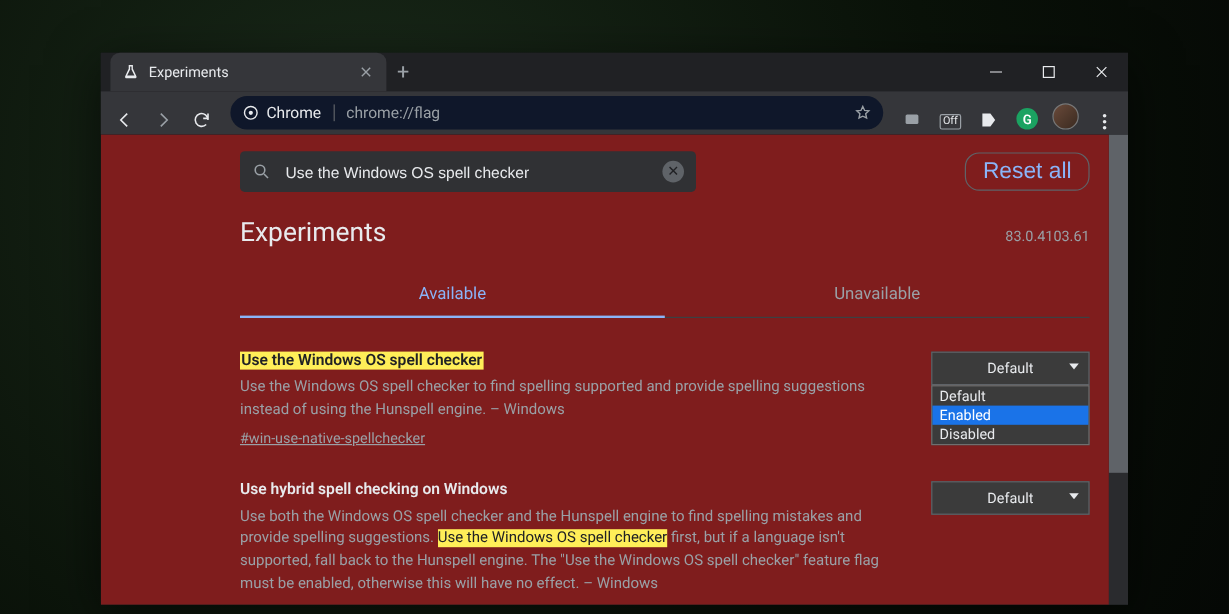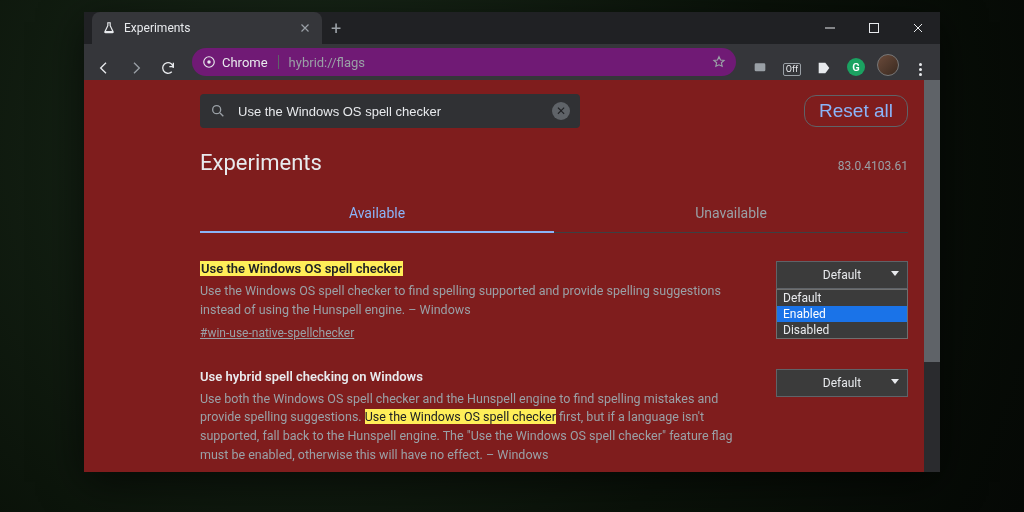--- a/index.html
+++ b/index.html
@@ -1,33 +1,33 @@
 <!DOCTYPE html>
 <html><head>
 <meta charset="utf-8">
 <style>
   html,body{margin:0;padding:0;width:1024px;height:512px;overflow:hidden;background:#0a1209;font-family:"Segoe UI",Roboto,Arial,sans-serif}
   .desk{width:1024px;height:512px;position:relative;background:radial-gradient(circle at 30% 30%,#1a2a1a 0%,#0a1209 60%,#050805 100%)}
-  .win{position:absolute;left:84px;top:12px;width:856px;height:460px;background:#202124;display:flex;flex-direction:column;box-shadow:0 10px 40px rgba(0,0,0,.6)}
+  .win{position:absolute;left:84px;top:44px;width:856px;height:460px;background:#202124;display:flex;flex-direction:column;box-shadow:0 10px 40px rgba(0,0,0,.6)}
   
   .tabbar{height:32px;background:#202124;display:flex;align-items:stretch;position:relative}
   .tab{display:flex;align-items:center;background:#35363a;width:210px;padding:0 10px;border-radius:8px 8px 0 0;gap:8px;color:#e8eaed;font-size:12px;margin-left:8px}
   .tab .fav{width:14px;height:14px;color:#e8eaed;flex:none}
   .tab .title{flex:1;white-space:nowrap;overflow:hidden;text-overflow:ellipsis}
   .tab .x{width:14px;height:14px;color:#9aa0a6;flex:none}
   .newtab{width:28px;display:flex;align-items:center;justify-content:center;color:#9aa0a6;font-size:18px}
   .captions{position:absolute;right:0;top:0;height:32px;display:flex}
   .capt{width:44px;display:flex;align-items:center;justify-content:center;color:#e8eaed}
   .capt svg{width:12px;height:12px}
   
   .toolbar{height:36px;background:#35363a;display:flex;align-items:center;padding:0 6px;gap:4px}
   .tbtn{width:28px;height:28px;display:flex;align-items:flex-end;justify-content:center;color:#9aa0a6;border-radius:50%}
   .tbtn.active{color:#e8eaed}
   .tbtn svg{width:16px;height:16px}
-  .omnibox{flex:1;height:28px;background:#701a75;border-radius:14px;display:flex;align-items:center;padding:0 10px;color:#9aa0a6;font-size:13px;gap:10px;margin:0 6px}
+  .omnibox{flex:1;height:28px;background:#0f172a;border-radius:14px;display:flex;align-items:center;padding:0 10px;color:#9aa0a6;font-size:13px;gap:10px;margin:0 6px}
   .omnibox .chip{display:flex;align-items:center;gap:6px;color:#e8eaed}
   .omnibox .chip svg{width:14px;height:14px}
   .omnibox .sep{width:1px;height:14px;background:#5f6368}
   .omnibox .url{color:#9aa0a6}
   .omnibox .spacer{flex:1}
   .omnibox .star{width:14px;height:14px}
   .ext-g{width:18px;height:18px;border-radius:50%;background:#1ba261;color:#fff;display:flex;align-items:center;justify-content:center;font-size:11px;font-weight:600}
   .ext-off{font-size:9px;border:1px solid #9aa0a6;border-radius:2px;padding:0 2px;color:#e8eaed;line-height:11px}
   .avatar{width:20px;height:20px;border-radius:50%;background:linear-gradient(135deg,#6a4a3a,#3a2a20);border:1px solid #777}
   .avatar .face{width:100%;height:100%;border-radius:50%;background:radial-gradient(circle at 50% 35%,#d7b9a3 0 28%,transparent 29%),radial-gradient(circle at 50% 85%,#d7b9a3 0 40%,transparent 41%)}
@@ -118,21 +118,21 @@
         </div>
       <div class="omnibox">
         <span class="chip">
           <svg viewBox="0 0 24 24" fill="currentColor">
               <circle cx="12" cy="12" r="9" fill="none" stroke="currentColor" stroke-width="2"></circle>
               <circle cx="12" cy="12" r="3"></circle>
             </svg>
           <span>Chrome</span>
         </span>
         <span class="sep"></span>
-        <span class="url">hybrid://flags</span>
+        <span class="url">chrome://flag</span>
         <span class="spacer"></span>
         <svg class="star" viewBox="0 0 24 24" fill="none" stroke="#9aa0a6" stroke-width="2">
             <path d="M12 3l2.6 5.6 6 .6-4.5 4.1 1.3 6L12 16.8 6.6 19.3l1.3-6L3.4 9.2l6-.6L12 3z"></path>
           </svg>
       </div>
       <div class="tbtn">
           <svg viewBox="0 0 24 24" fill="#9aa0a6">
             <rect x="4" y="5" width="16" height="12" rx="2"></rect>
           </svg>
         </div>

